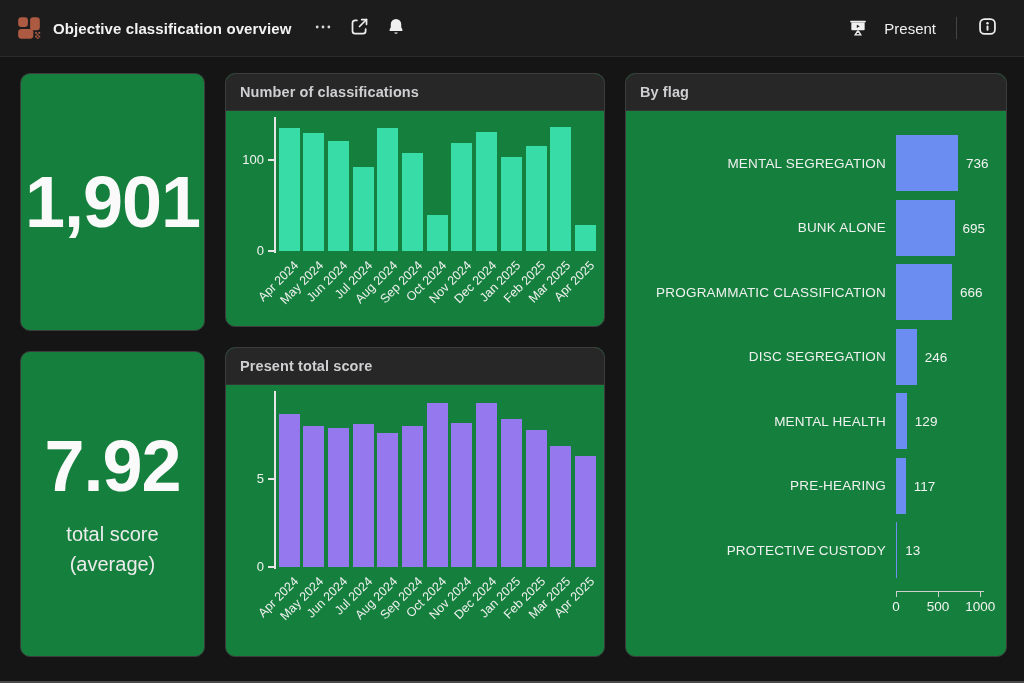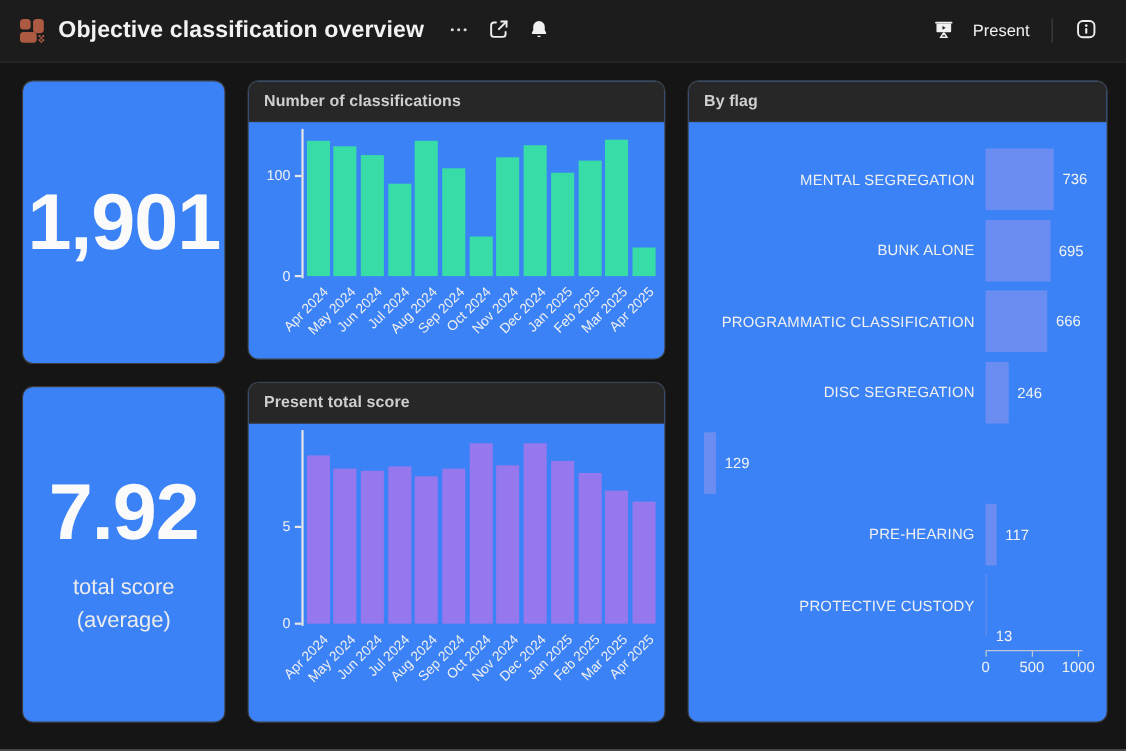--- a/index.html
+++ b/index.html
@@ -5,31 +5,31 @@
   html,body{margin:0;padding:0;width:1024px;height:683px;overflow:hidden;
     background:#151515;font-family:"Liberation Sans","DejaVu Sans",sans-serif;
     -webkit-font-smoothing:antialiased;}
   .app{width:1024px;height:683px;display:flex;flex-direction:column;box-sizing:border-box;
     border-bottom:2px solid #4a4a4a;}
   
   .topbar{height:57px;flex:0 0 57px;background:#1c1c1c;border-bottom:1px solid #2c2c2c;
     display:flex;align-items:center;justify-content:space-between;padding:0 18px 0 16px;box-sizing:border-box;}
   .tb-left,.tb-right{display:flex;align-items:center;}
   .logo{width:26px;height:26px;display:inline-flex;margin-right:11px;cursor:pointer;}
-  .tb-title{font-size:21px;font-weight:700;color:#f2f2f2;margin:0 14px 0 0;letter-spacing:.1px;}
+  .tb-title{font-size:15px;font-weight:700;color:#f2f2f2;margin:0 14px 0 0;letter-spacing:.1px;}
   .iconbtn{background:none;border:none;padding:5px;margin:0 3px;display:inline-flex;align-items:center;
     justify-content:center;cursor:pointer;color:#e8e8e8;border-radius:6px;}
   .present-btn{background:none;border:none;display:inline-flex;align-items:center;gap:16px;cursor:pointer;
     color:#f0f0f0;font-size:15px;font-family:inherit;padding:6px 8px;border-radius:6px;}
   .tb-divider{width:1px;height:22px;background:#454545;margin:0 12px;}
   
   .grid{flex:1;display:grid;grid-template-columns:185px 380px 1fr;gap:20px;
     padding:16px 17px 24px 20px;box-sizing:border-box;min-height:0;}
   .col{display:flex;flex-direction:column;gap:20px;min-height:0;}
-  .card{background:#3b82f6;border:1px solid #3c3c3c;border-radius:10px;box-sizing:border-box;
+  .card{background:#15803d;border:1px solid #3c3c3c;border-radius:10px;box-sizing:border-box;
     display:flex;flex-direction:column;overflow:hidden;}
   .card-header{background:#272727;border-bottom:1px solid #343434;padding:9px 14px;flex:0 0 auto;}
   .card-header span{font-size:14.5px;font-weight:700;color:#cfcfd2;letter-spacing:.1px;}
   
   .stat{align-items:center;justify-content:center;gap:17px;text-align:center;}
   .stat-card-1{height:258px;flex:0 0 auto;}
   .stat-card-2{flex:1;}
   .stat-value{font-size:72px;font-weight:700;color:#fafafa;letter-spacing:-1px;line-height:1;}
   .stat-label{font-size:20px;color:#ececec;line-height:1.5;}
   
@@ -257,37 +257,38 @@
               </div>
             </div>
             <div class="frow">
               <div class="flab">DISC SEGREGATION</div>
               <div class="ftrack">
                 <div class="fbar" style="width: 20.7158px; background: rgb(107, 141, 242);"></div>
                 <div class="fval" style="left: 28.7158px;">246</div>
               </div>
             </div>
             <div class="frow">
+              <div class="flab">MENTAL HEALTH</div>
               <div class="ftrack">
                 <div class="fbar" style="width: 10.8632px; background: rgb(107, 141, 242);"></div>
                 <div class="fval" style="left: 18.8632px;">129</div>
               </div>
             </div>
             <div class="frow">
               <div class="flab">PRE-HEARING</div>
               <div class="ftrack">
                 <div class="fbar" style="width: 9.85263px; background: rgb(107, 141, 242);"></div>
                 <div class="fval" style="left: 17.8526px;">117</div>
               </div>
             </div>
             <div class="frow">
               <div class="flab">PROTECTIVE CUSTODY</div>
               <div class="ftrack">
                 <div class="fbar" style="width: 1.2px; background: rgb(107, 141, 242);"></div>
-                <div class="fval" style="left: 9.2px; margin-top: 28px;">13</div>
+                <div class="fval" style="left: 9.2px;">13</div>
               </div>
             </div>
             <div class="faxisrow">
               <div class=""></div>
               <div class="faxis">
                 <div class="faxis-line" style="width: 88.2105px;"></div>
                 <div class="fxtick" style="left: 0px;"></div>
                 <div class="fxticklab" style="left: 0px;">0</div>
                 <div class="fxtick" style="left: 42.1053px;"></div>
                 <div class="fxticklab" style="left: 42.1053px;">500</div>

